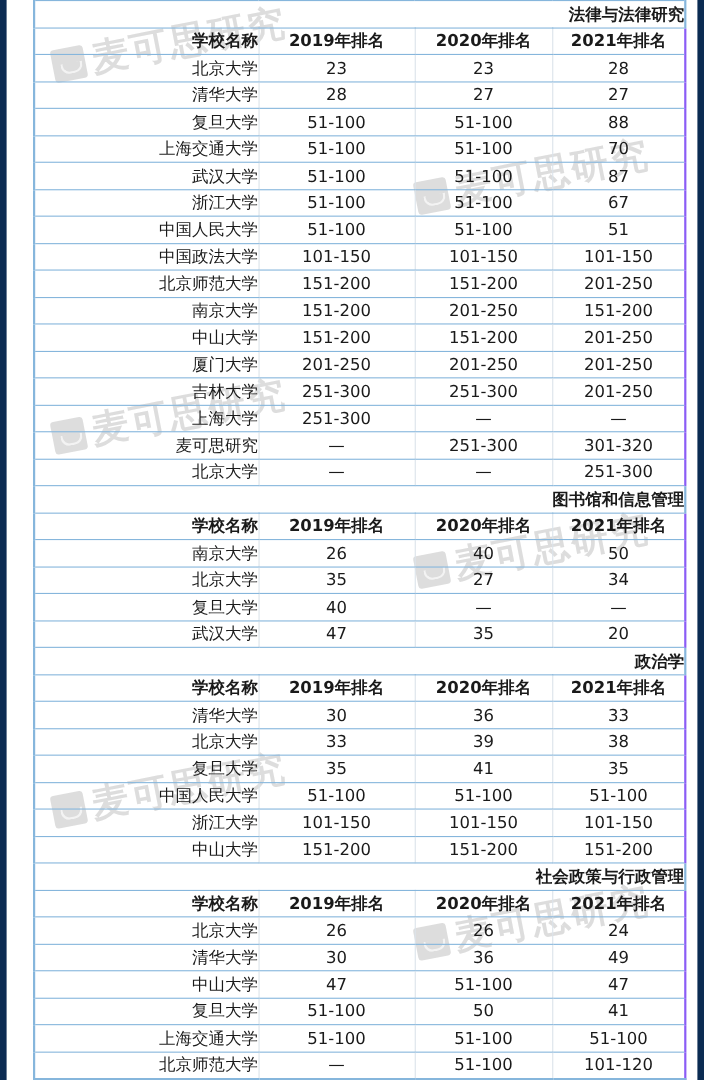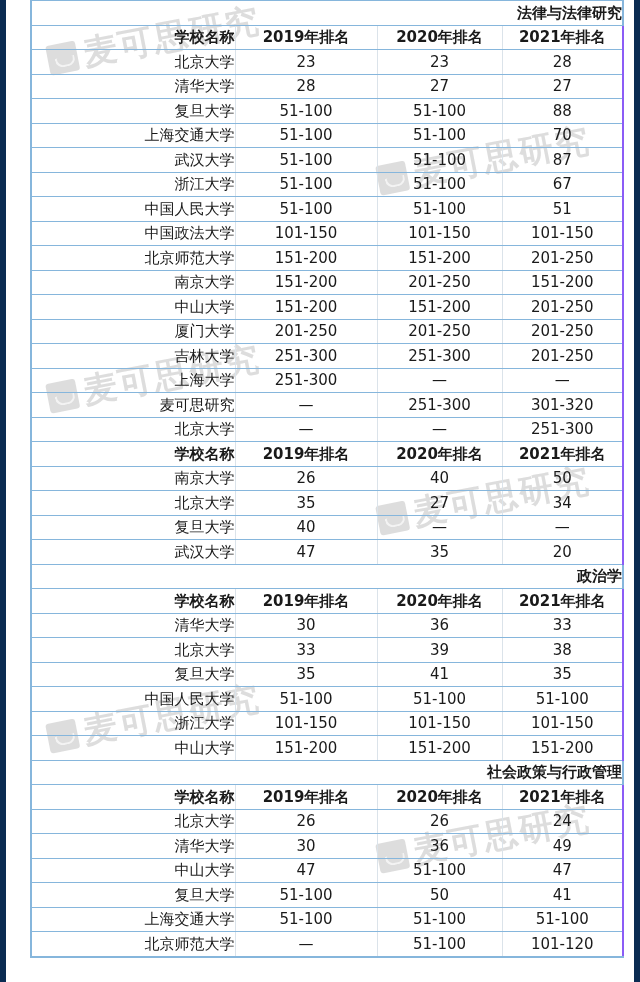--- a/index.html
+++ b/index.html
@@ -232,20 +232,23 @@
             <td>—</td>
             <td>251-300</td>
             <td>301-320</td>
           </tr>
           <tr>
             <td>北京大学</td>
             <td>—</td>
             <td>—</td>
             <td>251-300</td>
           </tr>
+          <tr class="section-title">
+            <td colspan="4">图书馆和信息管理</td>
+          </tr>
           <tr class="header-row">
             <th>学校名称</th>
             <th>2019年排名</th>
             <th>2020年排名</th>
             <th>2021年排名</th>
           </tr>
           <tr>
             <td>南京大学</td>
             <td>26</td>
             <td>40</td>

